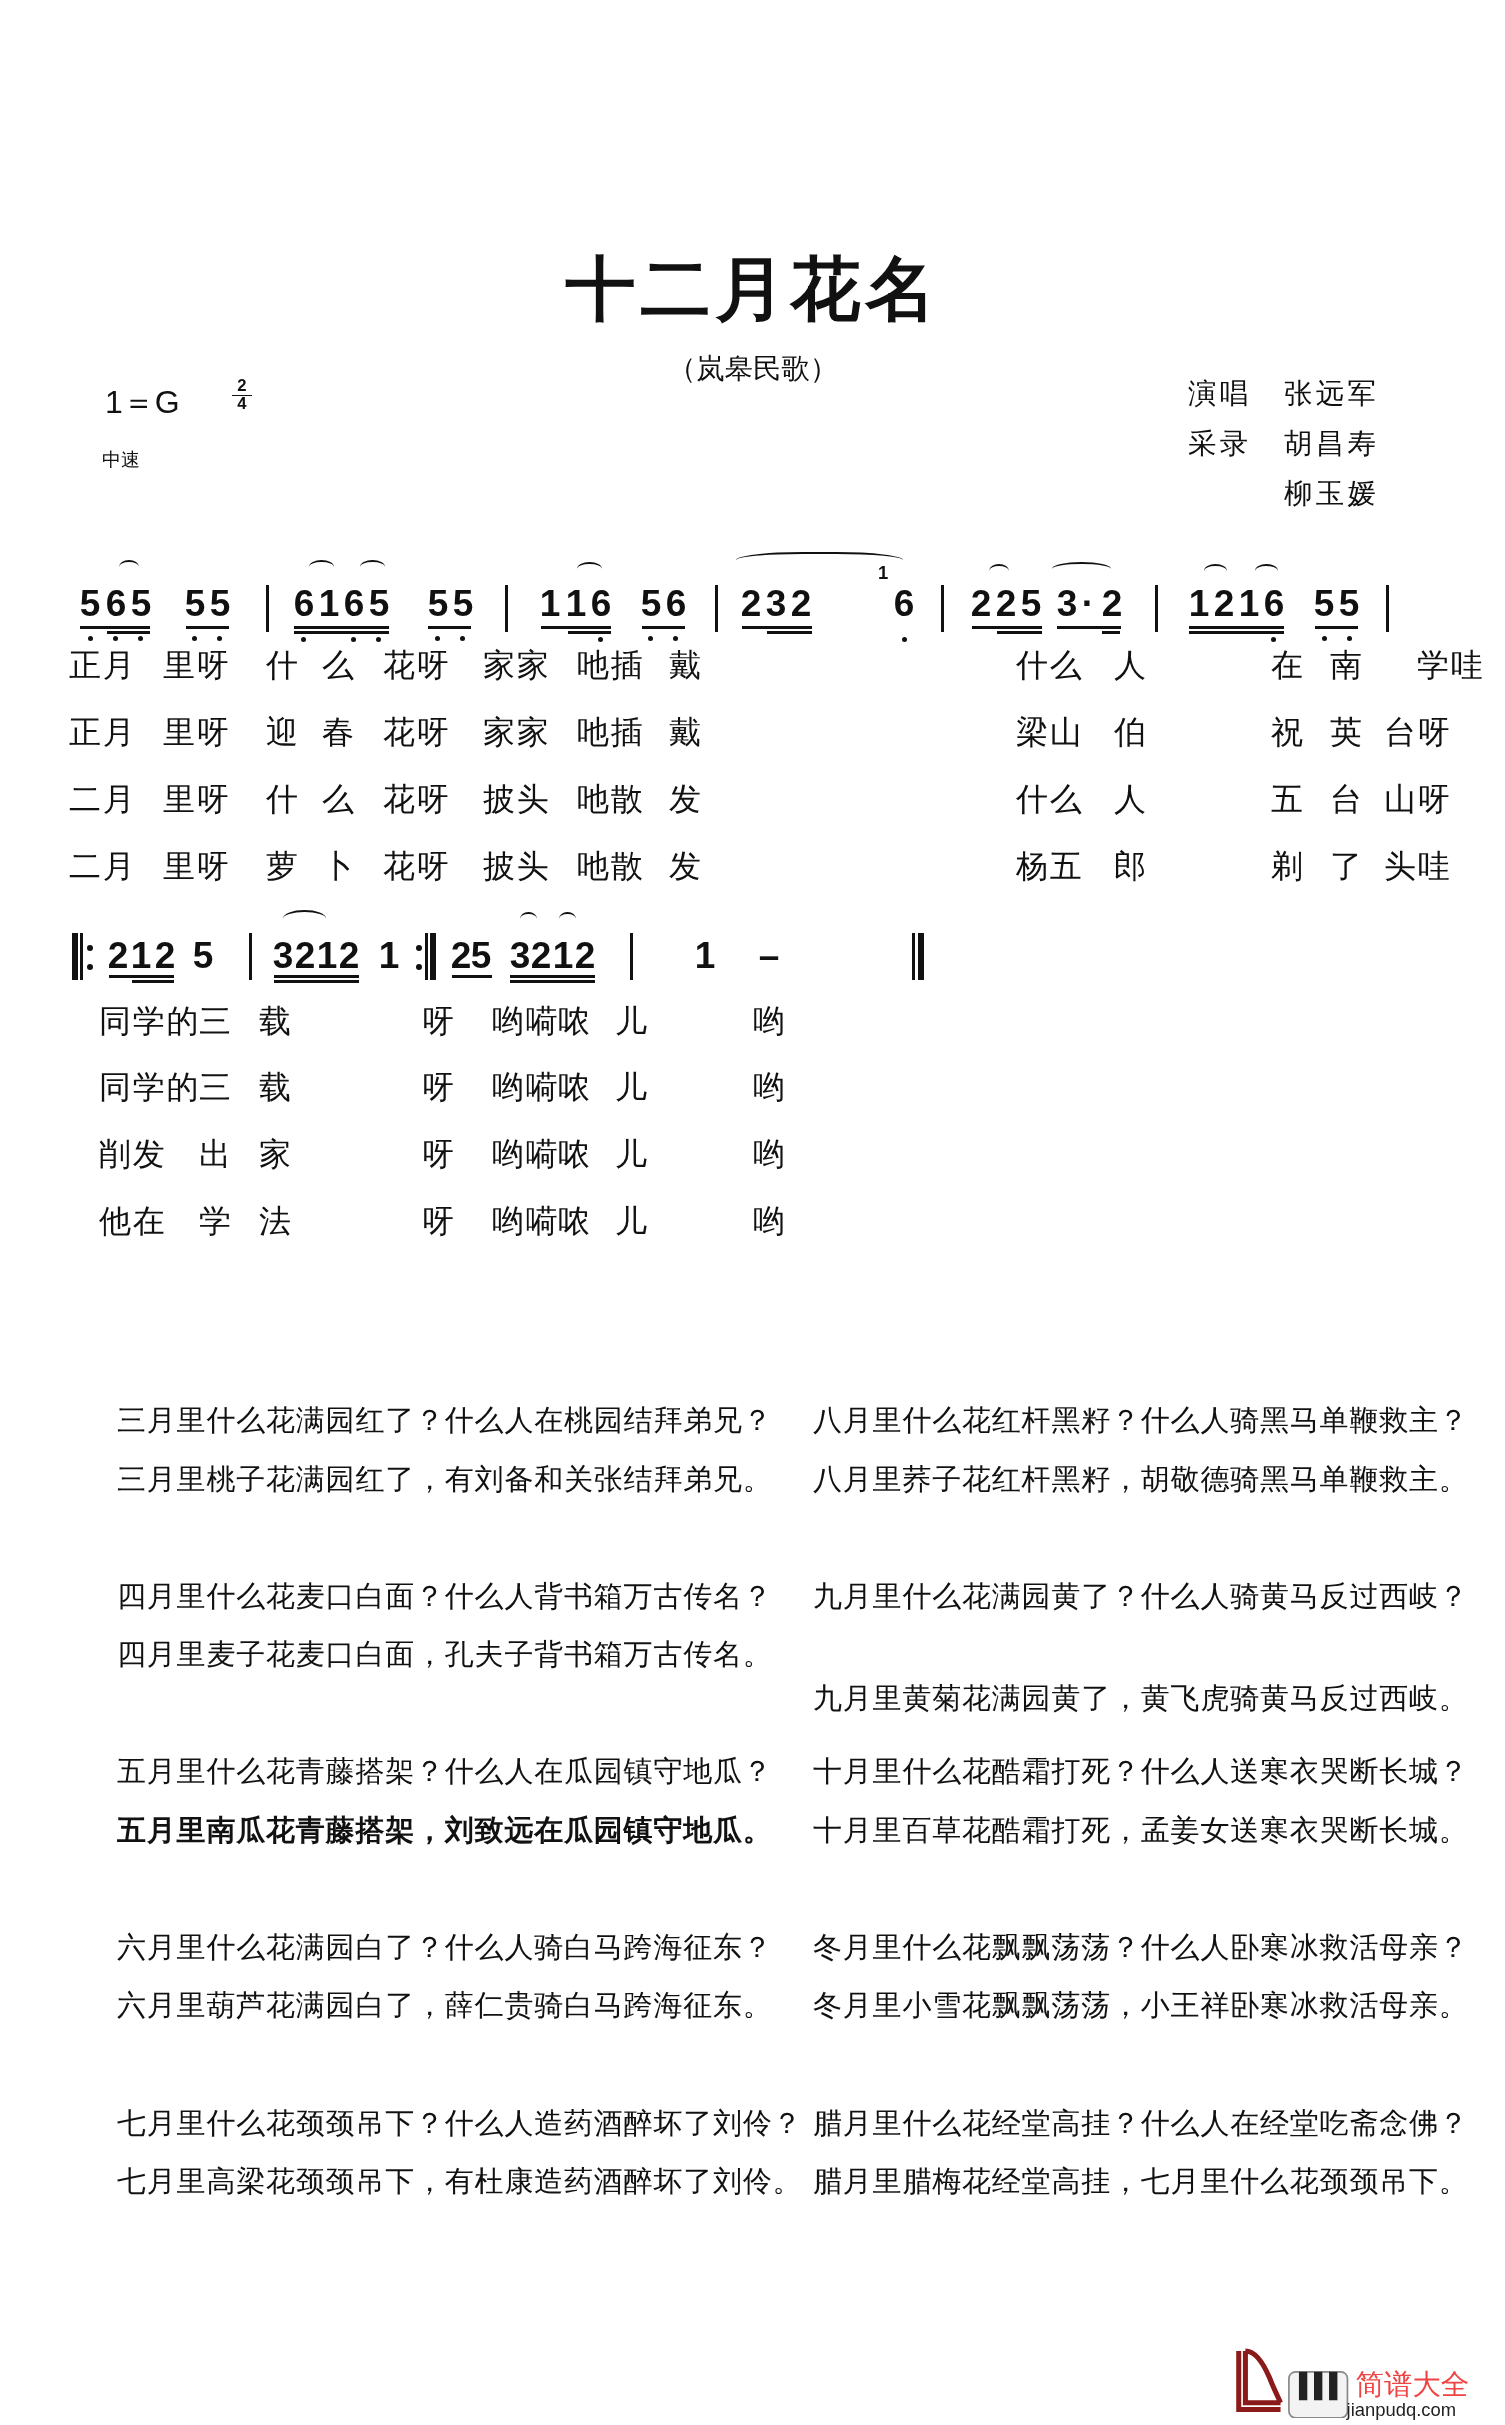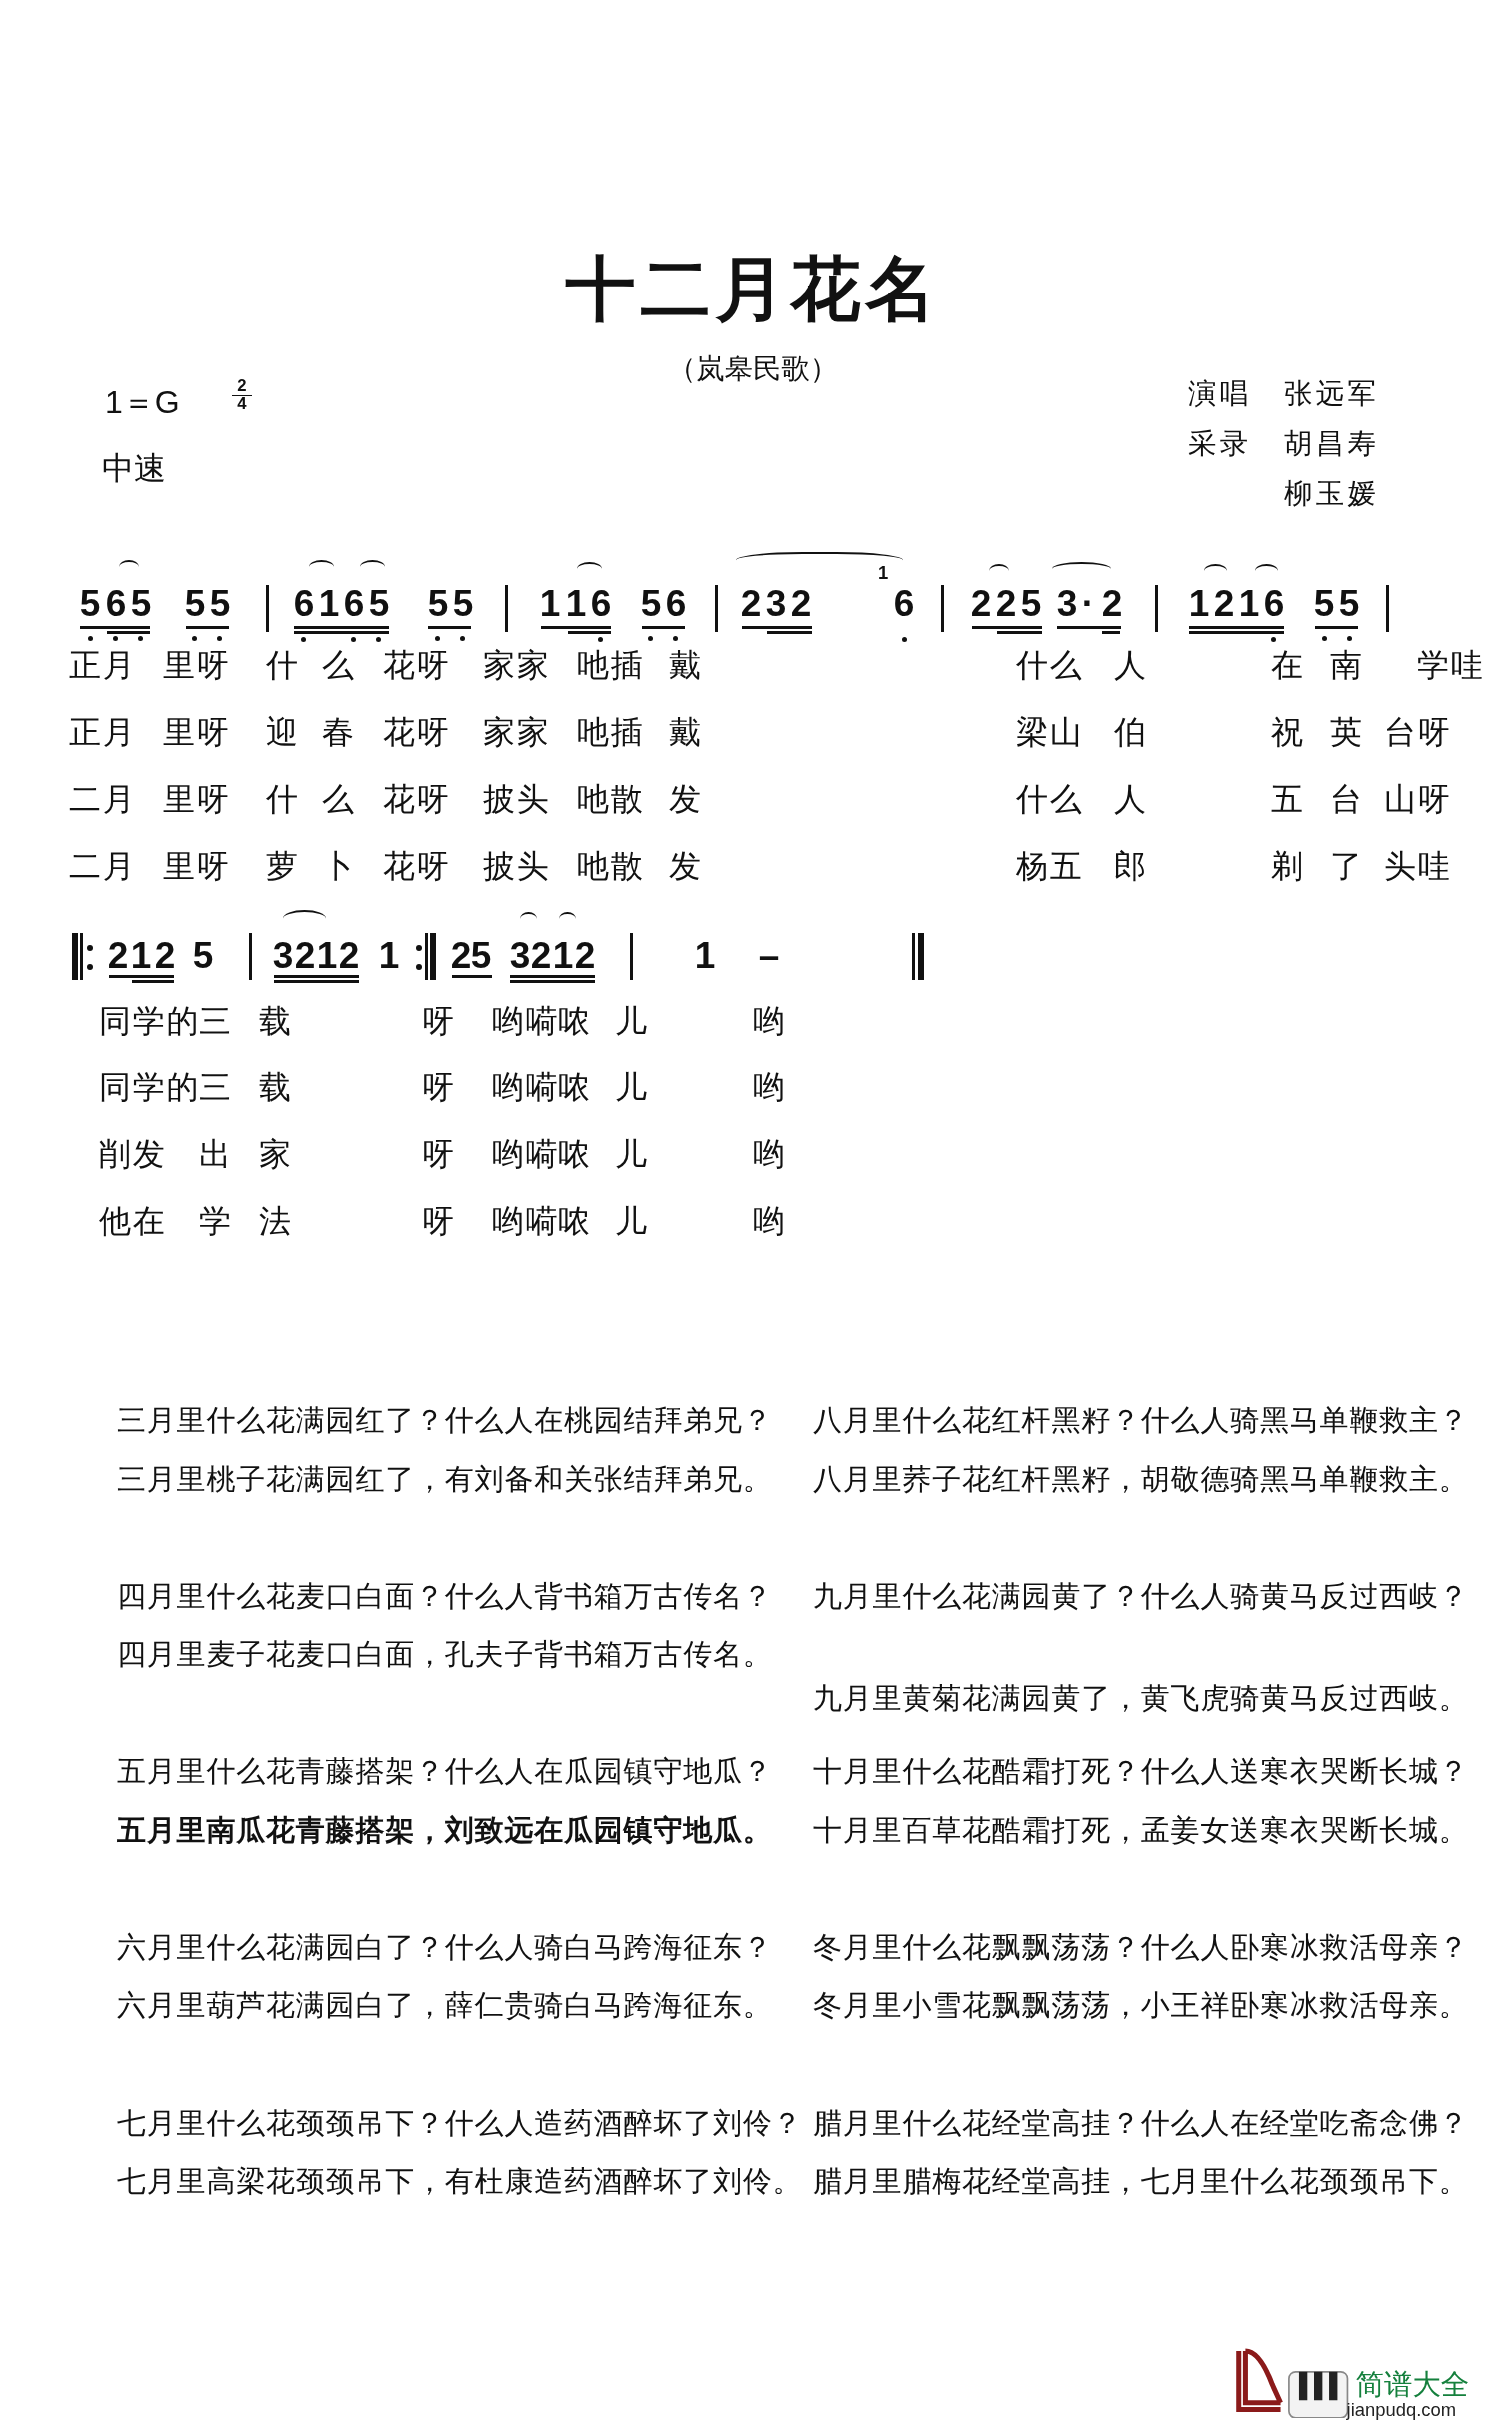--- a/index.html
+++ b/index.html
@@ -4,21 +4,21 @@
 <style>
   html, body { margin:0; padding:0; background:#ffffff; }
   body { width:1506px; height:2426px; position:relative; overflow:hidden;
          font-family:"DejaVu Sans", sans-serif; color:#111; }
   .abs { position:absolute; }
   .title { left:0; width:1506px; top:243px; text-align:center; font-size:70px; font-weight:bold; letter-spacing:5px; color:#111; }
   .subtitle { left:0; width:1506px; top:350px; text-align:center; font-size:28.4px; }
   .key { left:105px; top:381px; font-size:32px; font-family:"Liberation Sans", sans-serif; }
   .timesig { left:232px; top:378px; width:20px; text-align:center; font-family:"Liberation Sans", sans-serif; font-weight:bold; font-size:16.7px; line-height:16.7px; }
   .timesig .den { border-top:1.7px solid #111; }
-  .tempo { left:102px; top:447px; font-size:32px; }
+  .tempo { left:102px; top:447px; font-size:19px; }
   .credit { font-size:28.4px; letter-spacing:3.3px; }
   .num { font-family:"Liberation Sans", sans-serif; font-weight:bold; font-size:37px; position:absolute; width:22px; text-align:center; line-height:37px; }
   .uline { position:absolute; height:2.5px; background:#111; }
   .dot { position:absolute; width:5px; height:5px; background:#111; border-radius:50%; }
   .bar { position:absolute; width:2.5px; background:#111; }
   .thick { position:absolute; width:5.9px; background:#111; }
   .slur { position:absolute; border-top:2.5px solid #111; border-radius:50% 50% 0 0; height:11.7px; }
   .lyr { position:absolute; font-size:32px; letter-spacing:1.7px; white-space:nowrap; }
   .verse { position:absolute; font-size:29px; white-space:nowrap; letter-spacing:0.8px; }
   .repdot { position:absolute; width:5.9px; height:5.9px; background:#111; border-radius:50%; }
@@ -304,16 +304,16 @@
 </div>
 
 <div class="abs logo">
   <svg width="276" height="84" viewBox="0 0 330 100">
     <path d="M20 20 L20 90 L70 90 M28 20 L28 82 L70 82 M28 20 Q45 20 60 60 L70 82" fill="none" stroke="#8b1a1a" stroke-width="6"></path>
     <rect x="80" y="45" width="70" height="55" rx="8" fill="#f3f3f3" stroke="#888" stroke-width="2"></rect>
     <rect x="92" y="45" width="10" height="34" fill="#222"></rect>
     <rect x="110" y="45" width="10" height="34" fill="#222"></rect>
     <rect x="128" y="45" width="10" height="34" fill="#222"></rect>
   </svg>
-  <div class="abs" style="left:134px;top:32px;font-size:28.4px;color:#15803d;">简谱大全</div>
+  <div class="abs" style="left:134px;top:32px;font-size:28.4px;color:#ef4444;">简谱大全</div>
   <div class="abs" style="left:125px;top:65px;font-size:18.4px;color:#222;font-family:'Liberation Sans', sans-serif;">jianpudq.com</div>
 </div>
 
 
 </body></html>

